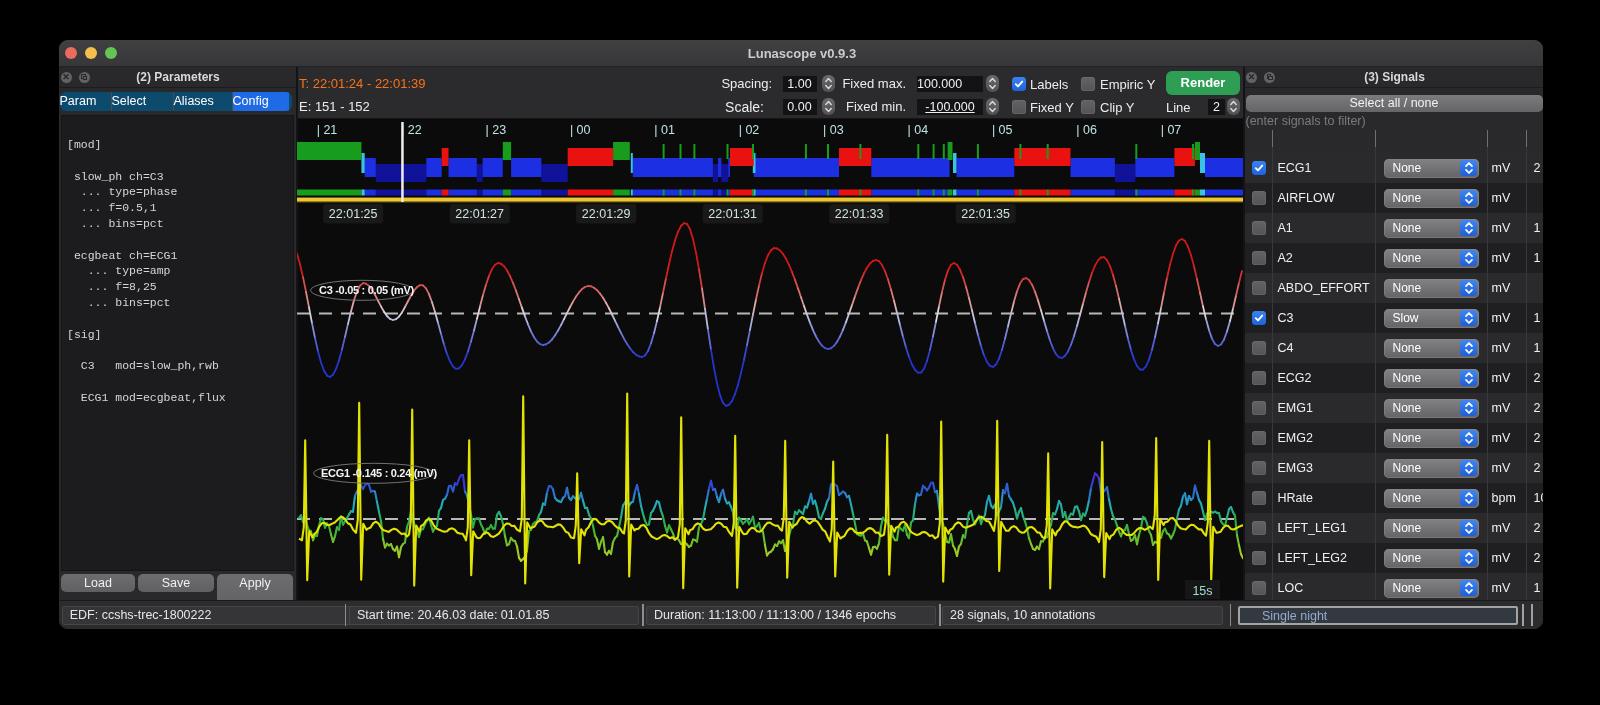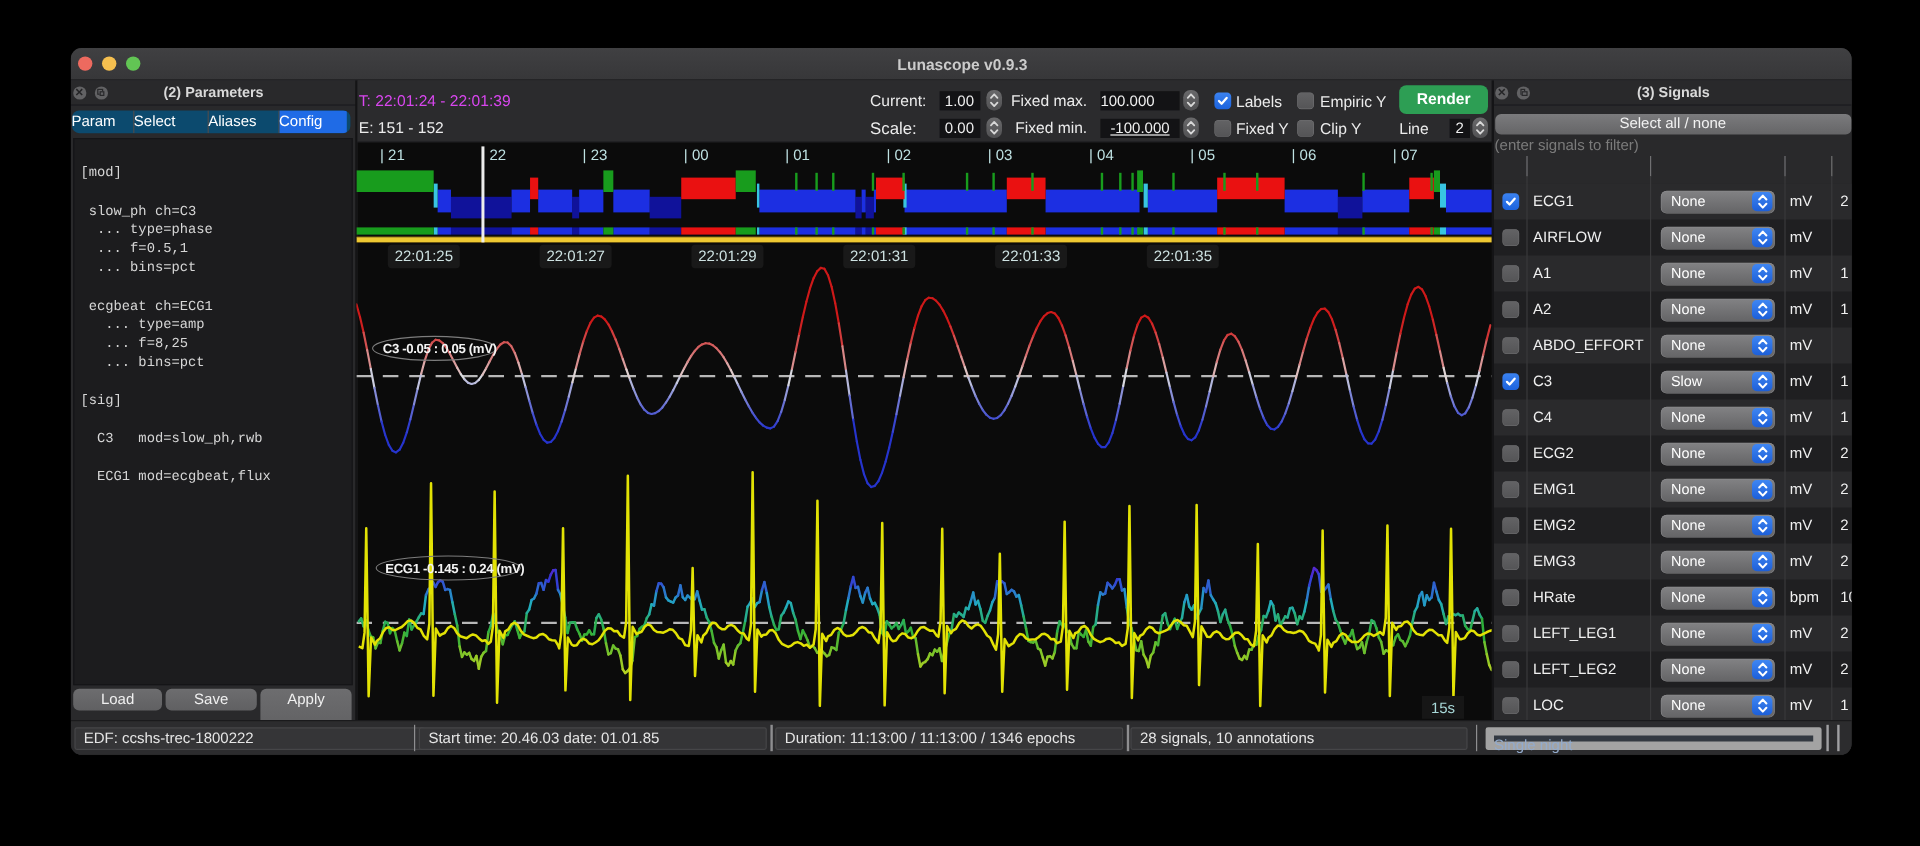--- a/index.html
+++ b/index.html
@@ -35,23 +35,23 @@
 
   C3   mod=slow_ph,rwb
 
   ECG1 mod=ecgbeat,flux</pre>
     </div>
     <div class="abs" style="left:2px;top:534px;width:74px;height:18px;border-radius:5px;background:linear-gradient(#6d6d6f,#606062);color:#f0f0f0;font-size:12.5px;text-align:center;line-height:18px">Load</div>
     <div class="abs" style="left:79px;top:534px;width:76px;height:18px;border-radius:5px;background:linear-gradient(#6d6d6f,#606062);color:#f0f0f0;font-size:12.5px;text-align:center;line-height:18px">Save</div>
     <div class="abs" style="left:158px;top:534px;width:76px;height:36px;border-radius:5px;background:linear-gradient(#6d6d6f,#606062);color:#f0f0f0;font-size:12.5px;text-align:center;line-height:18px">Apply</div>
     <div class="abs" style="left:237px;top:27px;width:1.5px;height:533px;background:#141416"></div>
     <div class="abs" style="left:238.5px;top:27px;width:946px;height:52px;background:#2b2b2d;border-bottom:1px solid #151517"></div>
-    <div class="abs" style="left:240px;top:36px;color:#d946ef;font-size:13px">T: 22:01:24 - 22:01:39</div>
+    <div class="abs" style="left:240px;top:36px;color:#f97316;font-size:13px">T: 22:01:24 - 22:01:39</div>
     <div class="abs" style="left:240px;top:59px;color:#ececec;font-size:13px">E: 151 - 152</div>
-    <div class="abs" style="left:593px;top:36px;width:120px;text-align:right;color:#ececec;font-size:13px">Current:</div>
+    <div class="abs" style="left:593px;top:36px;width:120px;text-align:right;color:#ececec;font-size:13px">Spacing:</div>
     <div class="abs" style="left:585px;top:59px;width:120px;text-align:right;color:#ececec;font-size:14px">Scale:</div>
     <div style="position:absolute;left:723.5px;top:35.5px;width:34px;height:16px;background:#131315;color:#f0f0f0;font-size:12.5px;line-height:16px;text-align:center;">1.00</div>
     <div style="position:absolute;left:763px;top:35px;width:13px;height:17px;border-radius:6px;background:linear-gradient(#69696b,#515153);"><svg width="13" height="17" viewBox="0 0 13 17">
         <path d="M3.8 6.5 L6.5 3.6 L9.2 6.5" stroke="#d8d8d8" stroke-width="1.5" fill="none" stroke-linecap="round" stroke-linejoin="round"></path>
         <path d="M3.8 10.5 L6.5 13.4 L9.2 10.5" stroke="#d8d8d8" stroke-width="1.5" fill="none" stroke-linecap="round" stroke-linejoin="round"></path>
       </svg></div>
     <div style="position:absolute;left:723.5px;top:58.5px;width:34px;height:16px;background:#131315;color:#f0f0f0;font-size:12.5px;line-height:16px;text-align:center;">0.00</div>
     <div style="position:absolute;left:763px;top:58px;width:13px;height:17px;border-radius:6px;background:linear-gradient(#69696b,#515153);"><svg width="13" height="17" viewBox="0 0 13 17">
         <path d="M3.8 6.5 L6.5 3.6 L9.2 6.5" stroke="#d8d8d8" stroke-width="1.5" fill="none" stroke-linecap="round" stroke-linejoin="round"></path>
         <path d="M3.8 10.5 L6.5 13.4 L9.2 10.5" stroke="#d8d8d8" stroke-width="1.5" fill="none" stroke-linecap="round" stroke-linejoin="round"></path>
@@ -1253,19 +1253,19 @@
       <div class="abs" style="left:242.7px;top:80px;width:1px;height:456px;background:#39393b"></div>
       <div class="abs" style="left:281.2px;top:63px;width:1px;height:17px;background:#707072"></div>
       <div class="abs" style="left:281.2px;top:80px;width:1px;height:456px;background:#39393b"></div>
     </div>
     <div class="abs" style="left:1184px;top:27px;width:1.5px;height:533px;background:#141416"></div>
     <div class="abs" style="left:0;top:560px;width:1486px;height:31px;background:#2c2c2e;border-top:1px solid #1a1a1c"></div>
     <div class="abs" style="left:2.7px;top:565.5px;width:292px;height:19px;background:#353537;border:1px solid #464648;border-radius:2px;color:#e6e6e6;font-size:12.5px;line-height:17px;padding-left:7px">EDF: ccshs-trec-1800222</div>
     <div class="abs" style="left:290px;top:565.5px;width:290px;height:19px;background:#353537;border:1px solid #464648;border-radius:2px;color:#e6e6e6;font-size:12.5px;line-height:17px;padding-left:7px">Start time: 20.46.03 date: 01.01.85</div>
     <div class="abs" style="left:587px;top:565.5px;width:290px;height:19px;background:#353537;border:1px solid #464648;border-radius:2px;color:#e6e6e6;font-size:12.5px;line-height:17px;padding-left:7px">Duration: 11:13:00 / 11:13:00 / 1346 epochs</div>
     <div class="abs" style="left:883px;top:565.5px;width:281px;height:19px;background:#353537;border:1px solid #464648;border-radius:2px;color:#e6e6e6;font-size:12.5px;line-height:17px;padding-left:7px">28 signals, 10 annotations</div>
-    <div class="abs" style="left:1179px;top:565.5px;width:280px;height:19px;background:#333941;border:7px solid #a3a3a3;border-radius:2px;color:#93abcc;font-size:12.5px;line-height:17px;padding-left:0">Single night</div>
+    <div class="abs" style="left:1179px;top:565.5px;width:280px;height:19px;background:#333941;border:2px solid #a3a3a3;border-radius:2px;color:#93abcc;font-size:12.5px;line-height:17px;padding-left:22px">Single night</div>
     <div class="abs" style="left:285.5px;top:564px;width:1.5px;height:22px;background:#8e8e90"></div>
     <div class="abs" style="left:583px;top:564px;width:1.5px;height:22px;background:#8e8e90"></div>
     <div class="abs" style="left:880px;top:564px;width:1.5px;height:22px;background:#8e8e90"></div>
     <div class="abs" style="left:1170.5px;top:564px;width:1.5px;height:22px;background:#8e8e90"></div>
     <div class="abs" style="left:1462.5px;top:564px;width:2px;height:22px;background:#a0a0a2"></div>
     <div class="abs" style="left:1471.5px;top:564px;width:2px;height:22px;background:#a0a0a2"></div>
   </div>
 </body></html>

